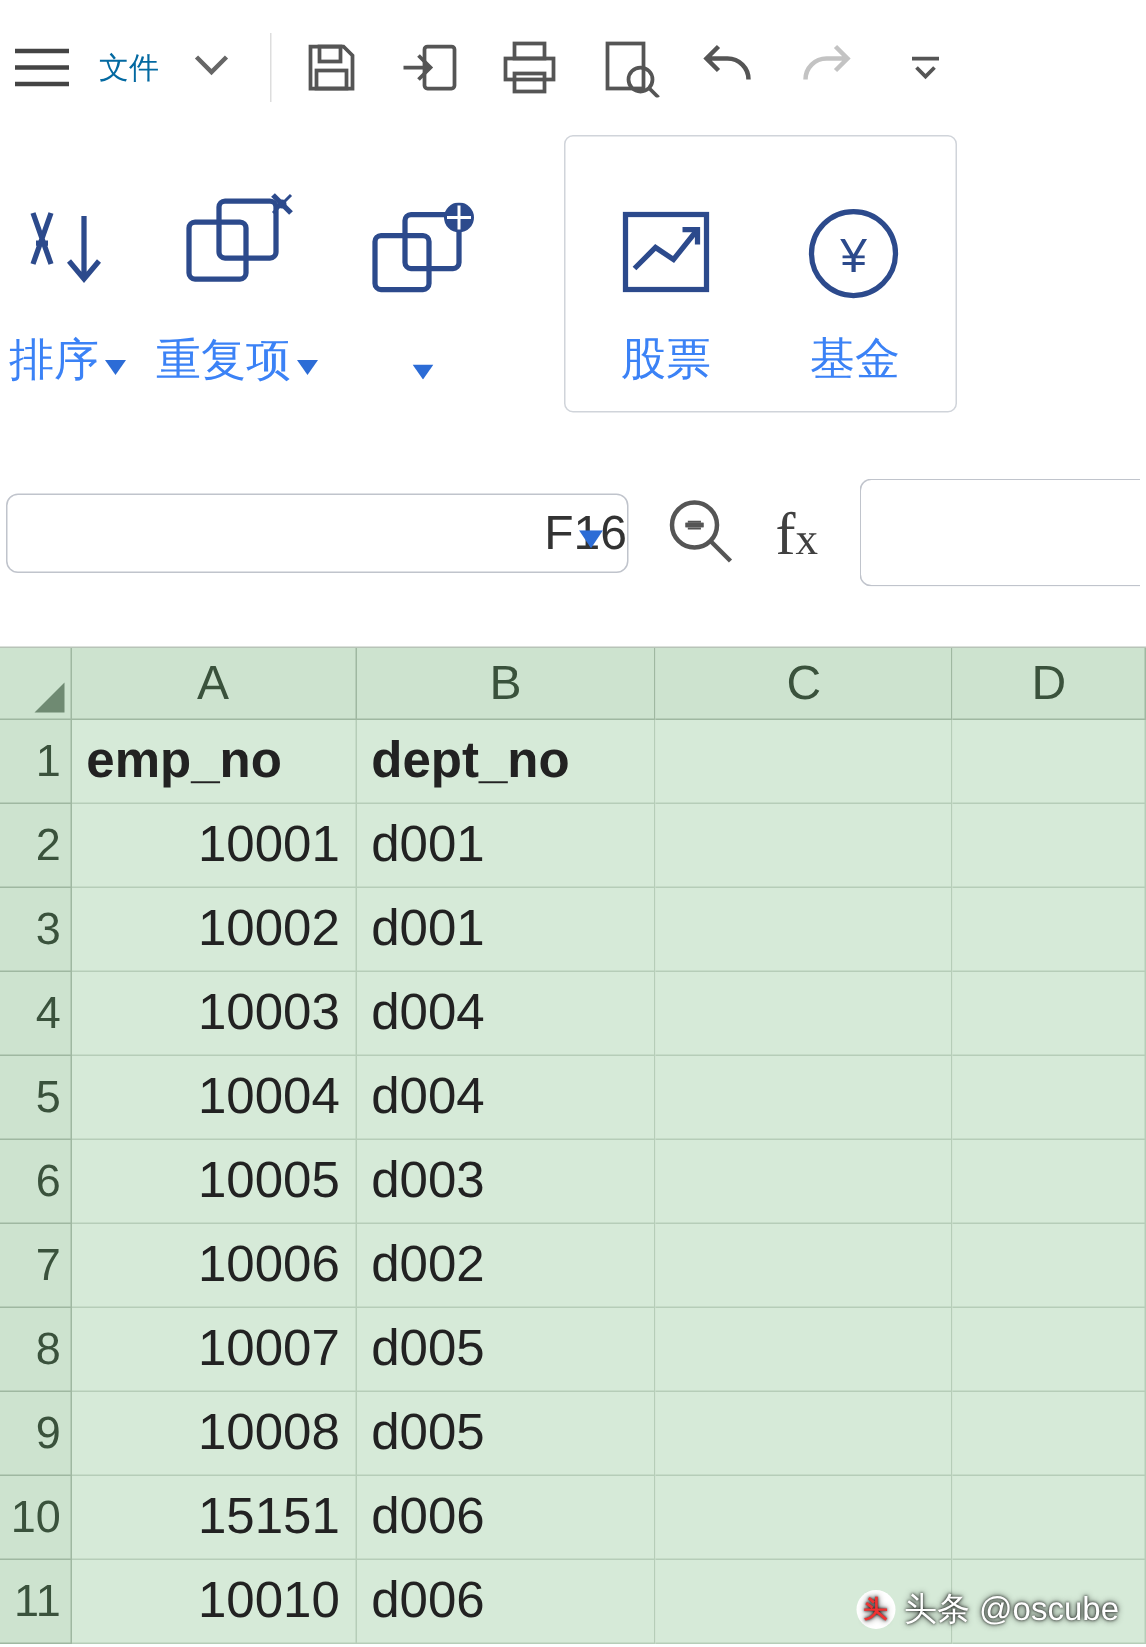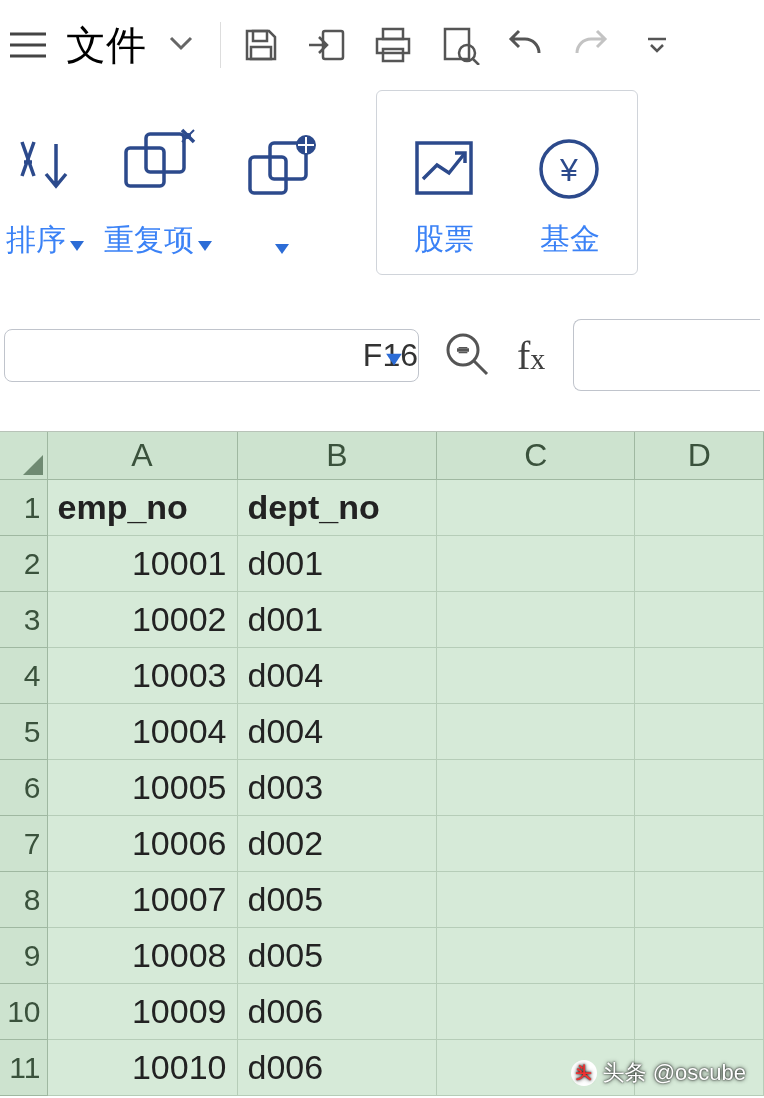--- a/index.html
+++ b/index.html
@@ -15,21 +15,21 @@
   .toolbar {
     display: flex;
     align-items: center;
     height: 90px;
     padding: 0 8px;
     gap: 14px;
   }
   .hbtn { display:flex; align-items:center; justify-content:center; color:#444; cursor:pointer; }
   .hamburger { width:40px; }
   .hamburger svg { stroke:#444; }
-  .file-label { font-size: 40px; color:#000000; margin-left:4px; }
+  .file-label { font-size: 20px; color:#0369a1; margin-left:4px; }
   .chevron-down { margin-left:8px; margin-right:12px; }
   .tool-icon { width:52px; height:52px; display:flex; align-items:center; justify-content:center; }
   .tool-icon svg { stroke:#555; }
   
   .ribbon {
     display:flex;
     align-items:stretch;
     height:185px;
     padding:0 0 0 0;
   }
@@ -374,21 +374,21 @@
       </div>
       <div class="row">
         <div class="rownum">9</div>
         <div class="cell col-A">10008</div>
         <div class="cell col-B">d005</div>
         <div class="cell col-C"></div>
         <div class="cell col-D"></div>
       </div>
       <div class="row">
         <div class="rownum">10</div>
-        <div class="cell col-A">10009</div>
+        <div class="cell col-A">15151</div>
         <div class="cell col-B">d006</div>
         <div class="cell col-C"></div>
         <div class="cell col-D"></div>
       </div>
       <div class="row">
         <div class="rownum">11</div>
         <div class="cell col-A">10010</div>
         <div class="cell col-B">d006</div>
         <div class="cell col-C"></div>
         <div class="cell col-D"></div>

